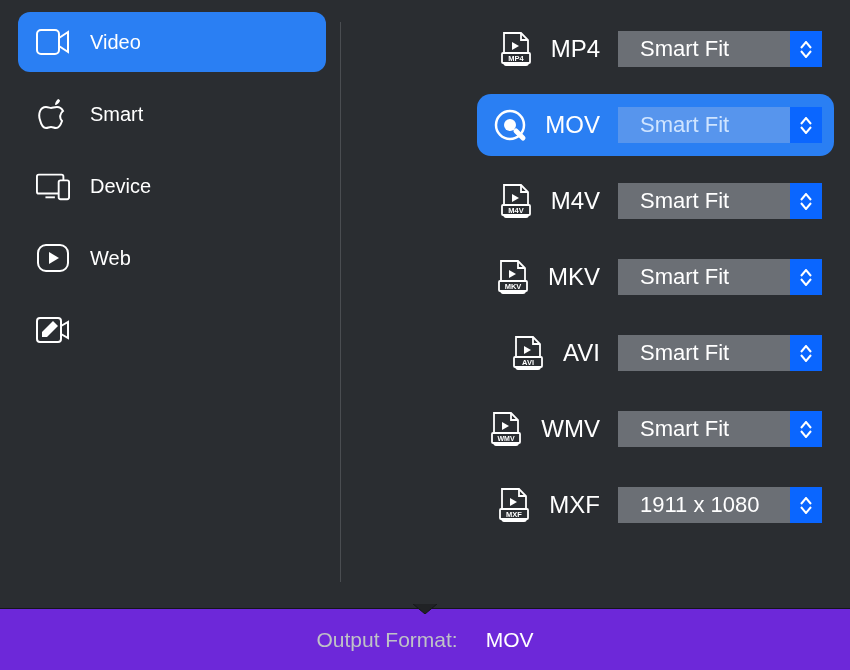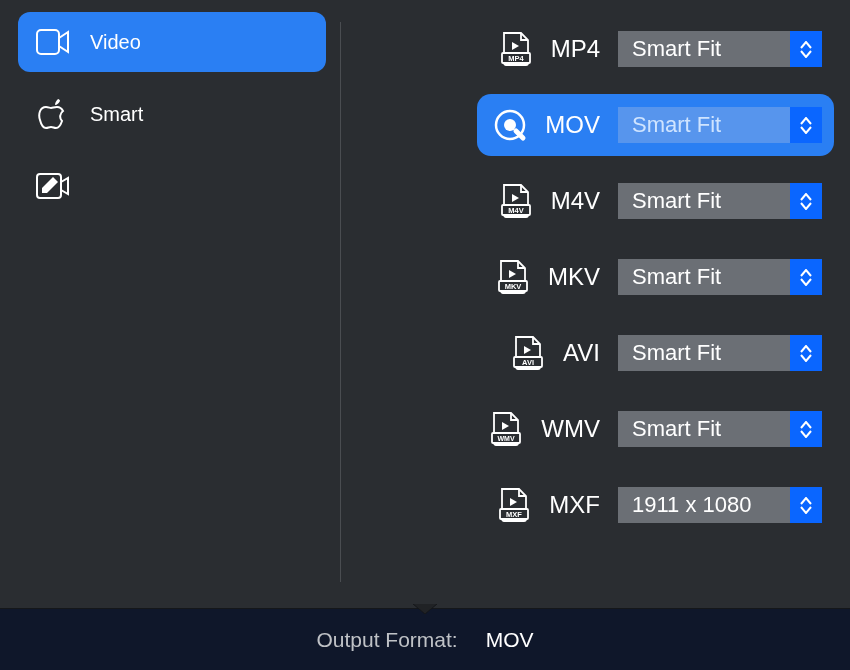--- a/index.html
+++ b/index.html
@@ -96,20 +96,21 @@
     }
     .size-select {
       display: flex;
       align-items: center;
       background: #6b6f75;
       border-radius: 0;
       height: 36px;
       min-width: 204px;
       cursor: pointer;
       overflow: hidden;
+      padding-left: 8px;
     }
     .size-select.active {
       background: #5795ed;
     }
     .size-text {
       color: #fff;
       font-size: 22px;
       font-weight: 500;
       padding-left: 14px;
       flex: 1;
@@ -122,21 +123,21 @@
       height: 36px;
       background: #0a66ff;
       display: flex;
       flex-direction: column;
       align-items: center;
       justify-content: center;
       gap: 1px;
     }
     .footer {
       position: relative;
-      background: #0f172a;
+      background: #6d28d9;
       height: 62px;
       display: flex;
       align-items: center;
       justify-content: center;
       gap: 28px;
       border-top: 1px solid #15171a;
     }
     .footer-notch {
       position: absolute;
       top: -9px;
@@ -173,21 +174,40 @@
       <div class="sidebar-item">
         <span class="sidebar-icon">
           <svg width="30" height="34" viewBox="0 0 30 34" fill="none" stroke="#fff" stroke-width="2">
             <path d="M20 2 C18 4 17 6 17 8 C19 8 21 6 22 4 C22 3 21 2 20 2 Z" fill="#fff" stroke="none"></path>
             <path d="M24 24 C23 27 21 31 18 31 C16 31 15 30 13 30 C11 30 10 31 8 31 C5 31 3 27 2 23 C0 17 2 10 8 10 C10 10 12 11 13 11 C15 11 16 10 19 10 C22 10 24 12 25 14 C22 16 21 21 24 24 Z"></path>
           </svg>
         </span>
         <span>Smart</span>
       </div>
 
-
+      <div class="sidebar-item">
+        <span class="sidebar-icon">
+          <svg width="36" height="30" viewBox="0 0 36 30" fill="none" stroke="#fff" stroke-width="2">
+            <rect x="1" y="3" width="28" height="20" rx="2"></rect>
+            <line x1="10" y1="27" x2="20" y2="27"></line>
+            <rect x="24" y="9" width="11" height="20" rx="2" fill="#2a2d31"></rect>
+          </svg>
+        </span>
+        <span>Device</span>
+      </div>
+
+      <div class="sidebar-item">
+        <span class="sidebar-icon">
+          <svg width="32" height="28" viewBox="0 0 32 28" fill="none" stroke="#fff" stroke-width="2">
+            <rect x="1" y="1" width="30" height="26" rx="8"></rect>
+            <path d="M12 8 L22 14 L12 20 Z" fill="#fff" stroke="none"></path>
+          </svg>
+        </span>
+        <span>Web</span>
+      </div>
 
       <div class="sidebar-item">
         <span class="sidebar-icon">
           <svg width="34" height="30" viewBox="0 0 34 30" fill="none" stroke="#fff" stroke-width="2">
             <rect x="1" y="3" width="24" height="24" rx="3"></rect>
             <path d="M6 22 L6 17 L17 6 L22 11 L11 22 Z" fill="#fff" stroke="none"></path>
             <path d="M25 11 L32 7 L32 23 L25 19"></path>
           </svg>
         </span>
       </div>

